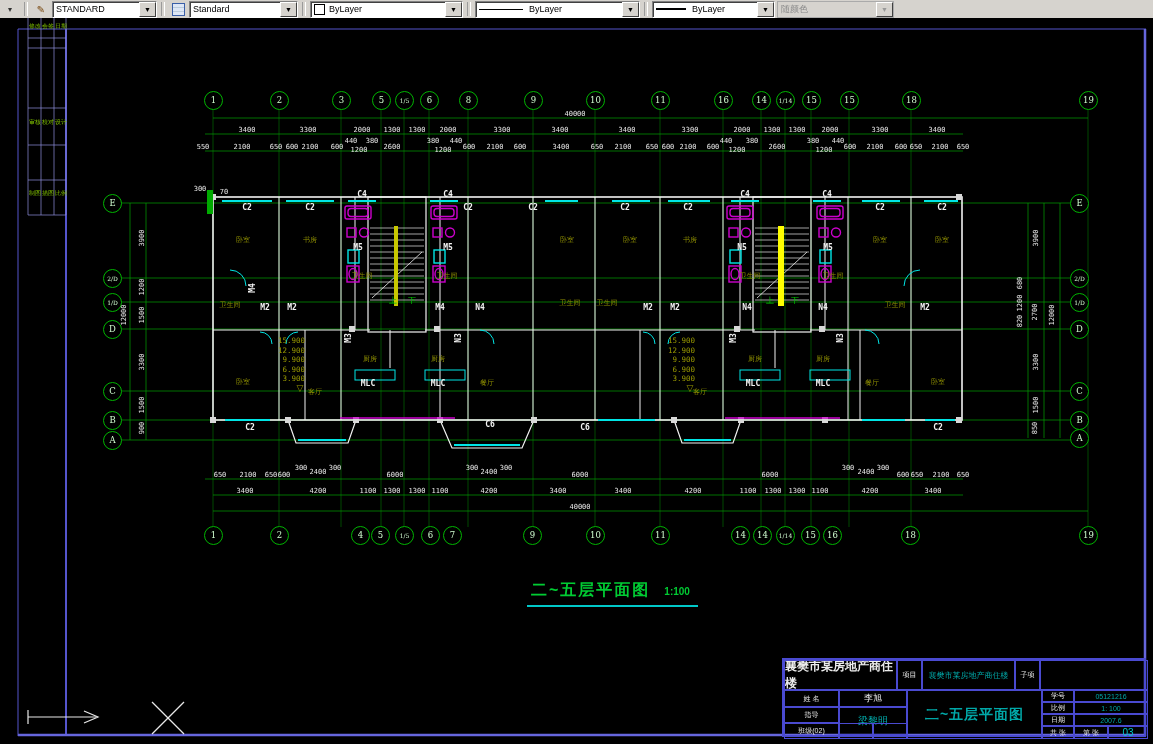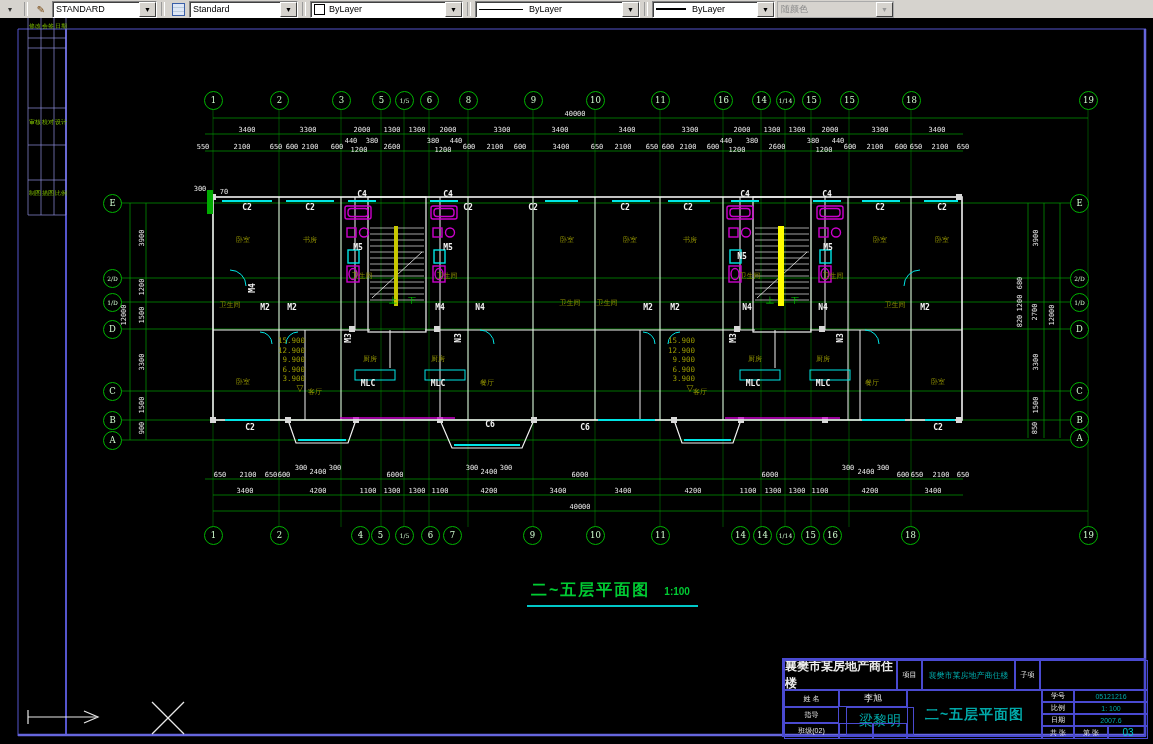--- a/index.html
+++ b/index.html
@@ -502,21 +502,21 @@
         <div class="lbl tag" style="left:362px;top:176px">C4</div>
         <div class="lbl tag" style="left:448px;top:176px">C4</div>
         <div class="lbl tag" style="left:745px;top:176px">C4</div>
         <div class="lbl tag" style="left:827px;top:176px">C4</div>
         <div class="lbl tag" style="left:250px;top:409px">C2</div>
         <div class="lbl tag" style="left:490px;top:406px">C6</div>
         <div class="lbl tag" style="left:585px;top:409px">C6</div>
         <div class="lbl tag" style="left:938px;top:409px">C2</div>
         <div class="lbl tag" style="left:358px;top:229px">M5</div>
         <div class="lbl tag" style="left:448px;top:229px">M5</div>
-        <div class="lbl tag" style="left:742px;top:238px">N5</div>
+        <div class="lbl tag" style="left:742px;top:229px">N5</div>
         <div class="lbl tag" style="left:828px;top:229px">M5</div>
         <div class="lbl tag" style="left:265px;top:289px">M2</div>
         <div class="lbl tag" style="left:292px;top:289px">M2</div>
         <div class="lbl tag" style="left:648px;top:289px">M2</div>
         <div class="lbl tag" style="left:675px;top:289px">M2</div>
         <div class="lbl tag" style="left:925px;top:289px">M2</div>
         <div class="lbl tag" style="left:480px;top:289px">N4</div>
         <div class="lbl tag" style="left:747px;top:289px">N4</div>
         <div class="lbl tag" style="left:823px;top:289px">N4</div>
         <div class="lbl tag rot" style="left:252px;top:270px">M4</div>
@@ -589,21 +589,21 @@
     <div id="tblock" style="top:640px">
       <div class="tb-cell white" style="left:0;top:0;width:113px;height:30px;font-size:12px;font-weight:bold;">襄樊市某房地产商住楼</div>
       <div class="tb-cell white" style="left:113px;top:0;width:25px;height:30px;font-size:7px;">项目</div>
       <div class="tb-cell teal" style="left:138px;top:0;width:93px;height:30px;font-size:8px;">襄樊市某房地产商住楼</div>
       <div class="tb-cell white" style="left:231px;top:0;width:25px;height:30px;font-size:7px;">子项</div>
       <div class="tb-cell" style="left:256px;top:0;width:108px;height:30px;"></div>
 
       <div class="tb-cell white" style="left:0;top:30px;width:55px;height:17px;font-size:7px;">姓  名</div>
       <div class="tb-cell white" style="left:55px;top:30px;width:68px;height:17px;font-size:9px;">李旭</div>
       <div class="tb-cell white" style="left:0;top:47px;width:55px;height:16px;font-size:7px;">指导</div>
-      <div class="tb-cell teal" style="left:55px;top:47px;width:68px;height:28px;font-size:14px;margin-left:7px;">梁黎明</div>
+      <div class="tb-cell teal" style="left:55px;top:47px;width:68px;height:28px;font-size:10px;">梁黎明</div>
       <div class="tb-cell white" style="left:0;top:63px;width:55px;height:16px;font-size:7px;">班级(02)</div>
       <div class="tb-cell" style="left:55px;top:63px;width:34px;height:16px;"></div>
       <div class="tb-cell" style="left:89px;top:63px;width:34px;height:16px;"></div>
 
       <div class="tb-cell teal" style="left:123px;top:30px;width:135px;height:49px;font-size:14px;font-weight:bold;letter-spacing:1px;">二~五层平面图</div>
 
       <div class="tb-cell white" style="left:258px;top:30px;width:32px;height:12px;font-size:7px;">学号</div>
       <div class="tb-cell teal" style="left:290px;top:30px;width:74px;height:12px;font-size:7px;">05121216</div>
       <div class="tb-cell white" style="left:258px;top:42px;width:32px;height:12px;font-size:7px;">比例</div>
       <div class="tb-cell teal" style="left:290px;top:42px;width:74px;height:12px;font-size:7px;">1: 100</div>

